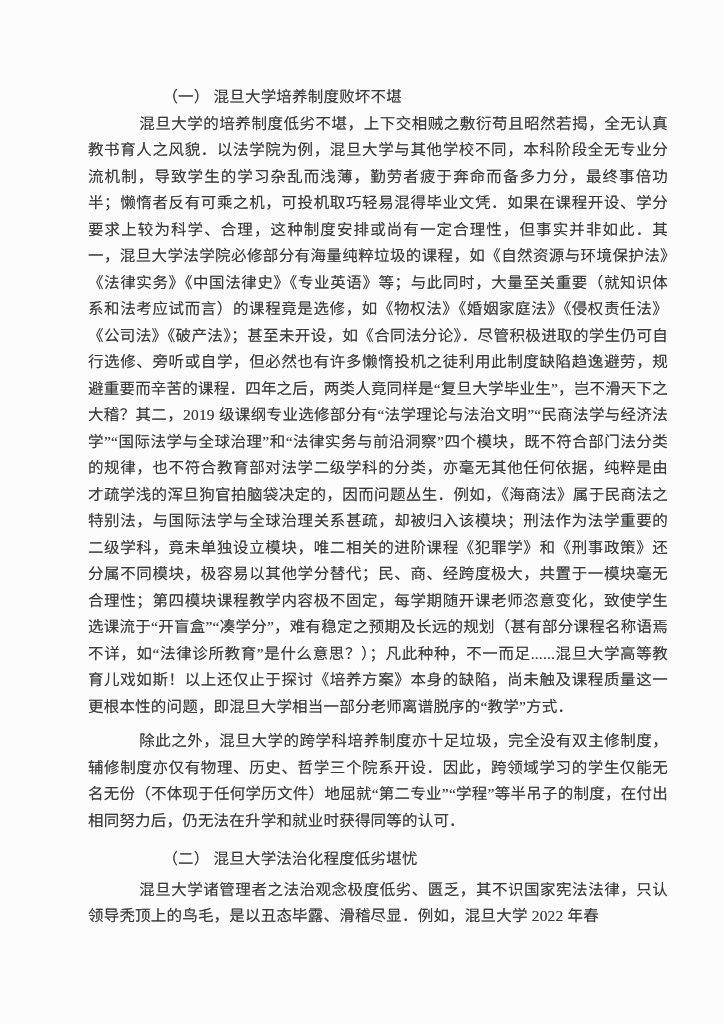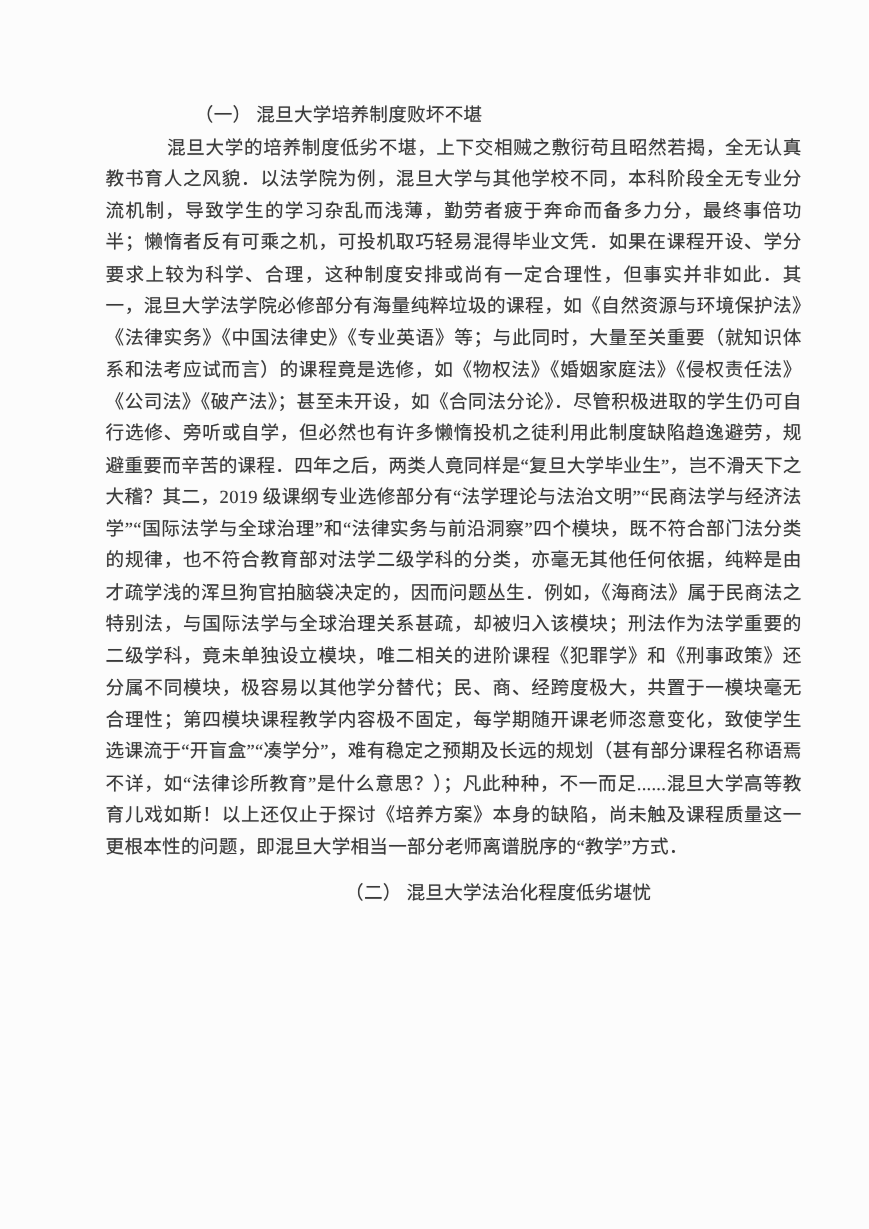--- a/index.html
+++ b/index.html
@@ -28,36 +28,37 @@
     margin: 0;
     padding: 0;
     font-weight: normal;
     font-size: 15.5px;
     text-indent: 4.8em;
     text-align: left;
   }
   .sec-heading.second {
     margin-top: 12px;
     margin-bottom: 4px;
-    text-align: center;
   }
   .para {
     margin: 0;
     padding: 0;
     text-indent: 3.3em;
     font-family: Liberation Serif, serif;
   }
   .para + .para {
     margin-top: 8px;
   }
 </style>
 </head>
 <body>
 
 <div class="page">
   <h3 class="sec-heading first">（一） 混旦大学培养制度败坏不堪</h3>
 
   <p class="para">混旦大学的培养制度低劣不堪，上下交相贼之敷衍苟且昭然若揭，全无认真教书育人之风貌．以法学院为例，混旦大学与其他学校不同，本科阶段全无专业分流机制，导致学生的学习杂乱而浅薄，勤劳者疲于奔命而备多力分，最终事倍功半；懒惰者反有可乘之机，可投机取巧轻易混得毕业文凭．如果在课程开设、学分要求上较为科学、合理，这种制度安排或尚有一定合理性，但事实并非如此．其一，混旦大学法学院必修部分有海量纯粹垃圾的课程，如《自然资源与环境保护法》《法律实务》《中国法律史》《专业英语》等；与此同时，大量至关重要（就知识体系和法考应试而言）的课程竟是选修，如《物权法》《婚姻家庭法》《侵权责任法》《公司法》《破产法》；甚至未开设，如《合同法分论》．尽管积极进取的学生仍可自行选修、旁听或自学，但必然也有许多懒惰投机之徒利用此制度缺陷趋逸避劳，规避重要而辛苦的课程．四年之后，两类人竟同样是“复旦大学毕业生”，岂不滑天下之大稽？其二，2019 级课纲专业选修部分有“法学理论与法治文明”“民商法学与经济法学”“国际法学与全球治理”和“法律实务与前沿洞察”四个模块，既不符合部门法分类的规律，也不符合教育部对法学二级学科的分类，亦毫无其他任何依据，纯粹是由才疏学浅的浑旦狗官拍脑袋决定的，因而问题丛生．例如，《海商法》属于民商法之特别法，与国际法学与全球治理关系甚疏，却被归入该模块；刑法作为法学重要的二级学科，竟未单独设立模块，唯二相关的进阶课程《犯罪学》和《刑事政策》还分属不同模块，极容易以其他学分替代；民、商、经跨度极大，共置于一模块毫无合理性；第四模块课程教学内容极不固定，每学期随开课老师恣意变化，致使学生选课流于“开盲盒”“凑学分”，难有稳定之预期及长远的规划（甚有部分课程名称语焉不详，如“法律诊所教育”是什么意思？）；凡此种种，不一而足......混旦大学高等教育儿戏如斯！以上还仅止于探讨《培养方案》本身的缺陷，尚未触及课程质量这一更根本性的问题，即混旦大学相当一部分老师离谱脱序的“教学”方式．</p>
 
+  <p class="para">除此之外，混旦大学的跨学科培养制度亦十足垃圾，完全没有双主修制度，辅修制度亦仅有物理、历史、哲学三个院系开设．因此，跨领域学习的学生仅能无名无份（不体现于任何学历文件）地屈就“第二专业”“学程”等半吊子的制度，在付出相同努力后，仍无法在升学和就业时获得同等的认可．</p>
 
   <h3 class="sec-heading second">（二） 混旦大学法治化程度低劣堪忧</h3>
 
+  <p class="para">混旦大学诸管理者之法治观念极度低劣、匮乏，其不识国家宪法法律，只认领导秃顶上的鸟毛，是以丑态毕露、滑稽尽显．例如，混旦大学 2022 年春</p>
 </div>
 
 </body></html>

